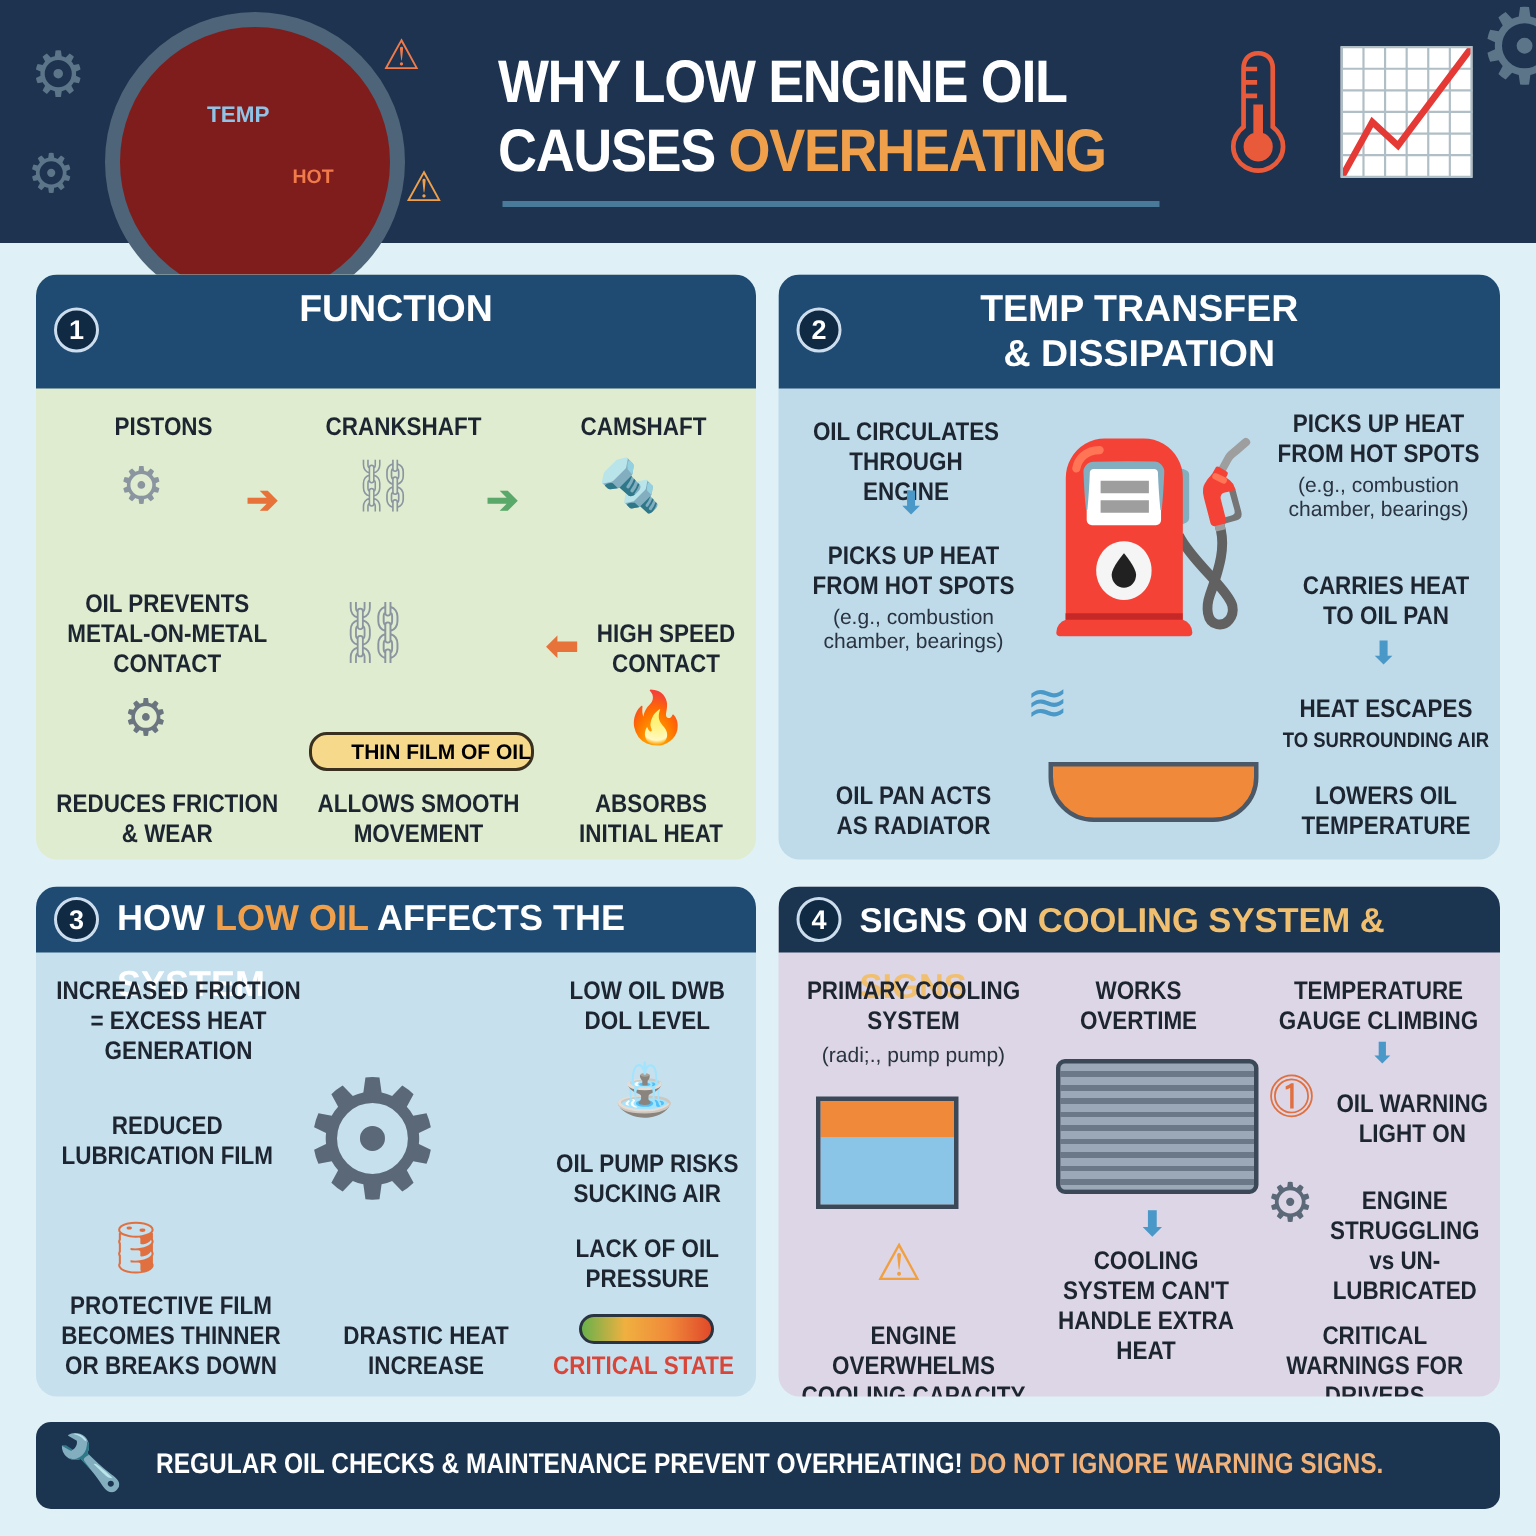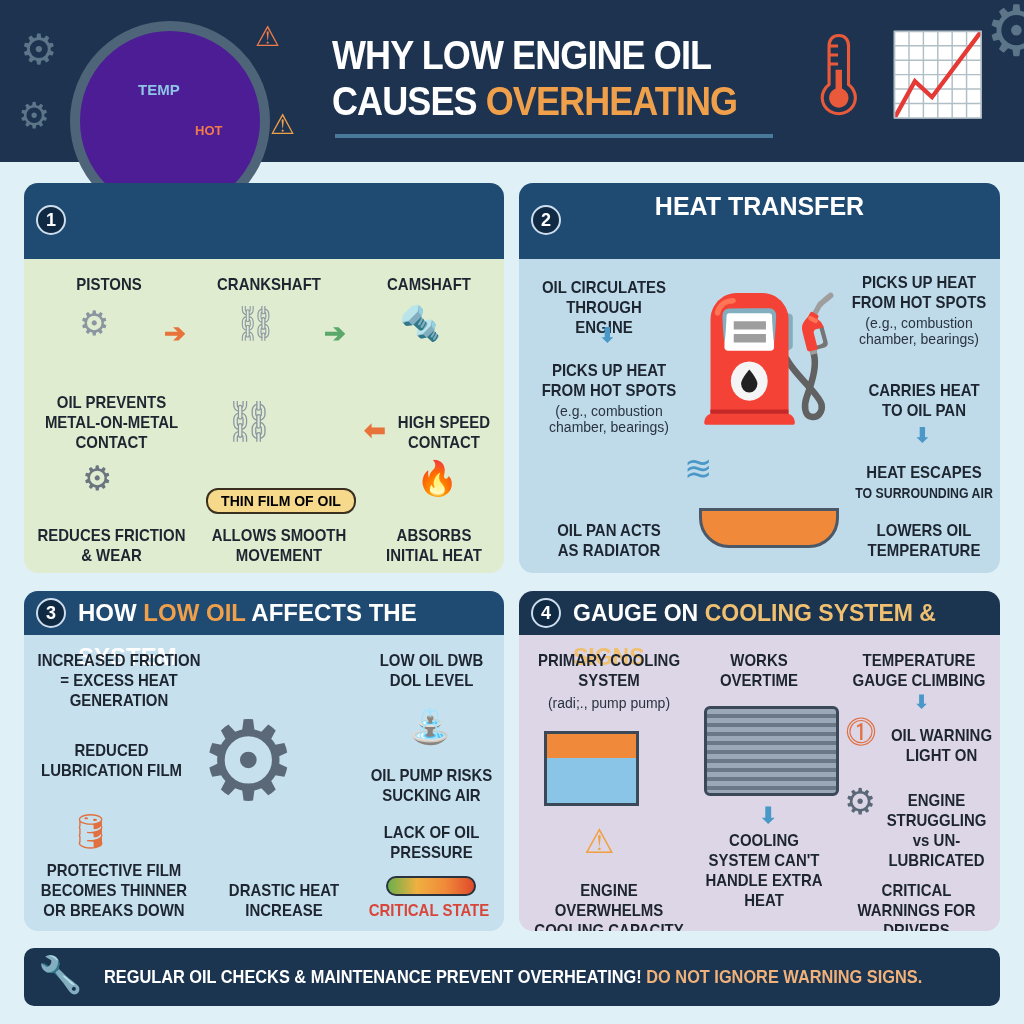--- a/index.html
+++ b/index.html
@@ -1,21 +1,21 @@
 <!DOCTYPE html>
 <html><head>
 <meta charset="utf-8">
 <style>
 *{box-sizing:border-box;margin:0;padding:0}
 body{width:1024px;height:1024px;background:#dff1f6;font-family:"Liberation Sans",sans-serif;position:relative;overflow:hidden}
 .hdr{position:absolute;left:0;top:0;width:1024px;height:162px;background:#1d3350}
 .hdr-title{position:absolute;left:332px;top:32px;color:#fff;font-weight:bold;font-size:40px;line-height:46px;letter-spacing:-1px;transform:scaleX(0.9);transform-origin:left}
 .hdr-title .acc{color:#f0a04b}
 .hdr-line{position:absolute;left:335px;top:134px;width:438px;height:4px;background:#4a7a9a}
-.gauge{position:absolute;left:70px;top:21px;width:200px;height:200px;border-radius:50%;border:10px solid #4e6478;background:#4c1d95}
+.gauge{position:absolute;left:70px;top:8px;width:200px;height:200px;border-radius:50%;border:10px solid #4e6478;background:#7f1d1d}
 .gauge-lbl{position:absolute;color:#8fc4e6;font-weight:bold;font-size:15px}
 .panel{position:absolute;border-radius:14px;overflow:hidden}
 .ph{position:absolute;left:0;top:0;right:0;background:#1f4a72;color:#fff;font-weight:bold;text-align:center}
 .num{position:absolute;width:30px;height:30px;border-radius:50%;border:2px solid #cde;background:#102a44;color:#fff;font-size:18px;line-height:26px;text-align:center}
 .t{position:absolute;font-weight:bold;color:#1d2530;font-size:17px;line-height:20px;text-align:center;transform:scaleX(0.88)}
 .s{position:absolute;color:#2a3340;font-size:14px;line-height:16px;text-align:center}
 .arrow{position:absolute;font-size:26px;font-weight:bold}
 .icon{position:absolute;font-size:34px;text-align:center}
 .footer{position:absolute;left:24px;top:948px;width:976px;height:58px;background:#1b3450;border-radius:10px}
 .footer-txt{position:absolute;left:80px;top:18px;color:#fff;font-weight:bold;font-size:19px;white-space:nowrap;transform:scaleX(0.86);transform-origin:left}
@@ -39,45 +39,47 @@
   </div>
   <div class="hdr-line"></div>
   <span style="position:absolute;left:788px;top:30px;color:#e85a3a;font-size:80px;line-height:90px">🌡</span>
   <span style="position:absolute;left:888px;top:30px;color:#6ab04c;font-size:80px;line-height:90px">📈</span>
   <span style="position:absolute;left:985px;top:-10px;color:#5d7588;font-size:70px">⚙</span>
 </div>
 
 <div class="panel" style="left:24px;top:183px;width:480px;height:390px;background:#dfecd0">
   <div class="ph" style="height:76px;padding-top:8px;font-size:25px;line-height:30px">
     <div class="num" style="left:12px;top:22px">1</div>
+    <div>FUNCTION</div>
   </div>
   <div class="t" style="left:30px;top:92px;width:110px">PISTONS</div>
   <div class="t" style="left:175px;top:92px;width:140px">CRANKSHAFT</div>
   <div class="t" style="left:340px;top:92px;width:130px">CAMSHAFT</div>
   <span class="icon" style="left:55px;top:120px;color:#8a95a0">⚙</span>
   <span class="arrow" style="left:140px;top:135px;color:#e8733a">➔</span>
   <span class="icon" style="left:210px;top:120px;color:#8a95a0">⛓</span>
   <span class="arrow" style="left:300px;top:135px;color:#5aa86a">➔</span>
   <span class="icon" style="left:375px;top:120px;color:#8a95a0">🔩</span>
   <div class="t" style="left:0px;top:210px;width:175px">OIL PREVENTS METAL-ON-METAL CONTACT</div>
   <span class="icon" style="left:200px;top:215px;color:#8a95a0;font-size:40px">⛓</span>
   <span class="arrow" style="left:340px;top:232px;color:#e8733a">⬅</span>
   <div class="t" style="left:360px;top:230px;width:120px">HIGH SPEED CONTACT</div>
   <span class="icon" style="left:58px;top:275px;color:#6a7580">⚙</span>
-  <div style="position:absolute;left:182px;top:305px;width:150px;height:26px;border:2px solid #3a3020;border-radius:12px;background:#f6d98a;font-weight:bold;font-size:14px;line-height:22px;text-align:center">THIN FILM OF OIL</div>
+  <div style="position:absolute;left:182px;top:305px;width:150px;height:26px;border:2px solid #3a3020;border-radius:12px;background:#f6d98a;font-weight:bold;font-size:14px;line-height:22px;text-align:right">THIN FILM OF OIL</div>
   <span class="icon" style="left:392px;top:275px;color:#e85a2a">🔥</span>
   <div class="t" style="left:0px;top:343px;width:175px">REDUCES FRICTION &amp; WEAR</div>
   <div class="t" style="left:170px;top:343px;width:170px">ALLOWS SMOOTH MOVEMENT</div>
   <div class="t" style="left:345px;top:343px;width:130px">ABSORBS INITIAL HEAT</div>
 </div>
 
 <div class="panel" style="left:519px;top:183px;width:481px;height:390px;background:#bfdbea">
   <div class="ph" style="height:76px;padding-top:8px;font-size:25px;line-height:30px">
     <div class="num" style="left:12px;top:22px">2</div>
-    <div>HEAT TRANSFER</div>
+    <div>TEMP TRANSFER</div>
+    <div>&amp; DISSIPATION</div>
   </div>
   <div class="t" style="left:10px;top:95px;width:150px">OIL CIRCULATES THROUGH ENGINE</div>
   <span class="arrow" style="left:80px;top:140px;color:#4a98c8;font-size:20px">⬇</span>
   <div class="t" style="left:10px;top:178px;width:160px">PICKS UP HEAT FROM HOT SPOTS</div>
   <div class="s" style="left:15px;top:220px;width:150px">(e.g., combustion chamber, bearings)</div>
   <span class="icon" style="left:175px;top:110px;color:#5a6878;font-size:120px;line-height:130px">⛽</span>
   <div class="t" style="left:320px;top:90px;width:160px">PICKS UP HEAT FROM HOT SPOTS</div>
   <div class="s" style="left:325px;top:132px;width:150px">(e.g., combustion chamber, bearings)</div>
   <div class="t" style="left:335px;top:198px;width:140px">CARRIES HEAT TO OIL PAN</div>
   <span class="arrow" style="left:395px;top:240px;color:#4a98c8;font-size:20px">⬇</span>
@@ -104,21 +106,21 @@
   <div class="t" style="left:345px;top:232px;width:125px">LACK OF OIL PRESSURE</div>
   <div style="position:absolute;left:362px;top:285px;width:90px;height:20px;border:2px solid #2a3340;border-radius:10px;background:linear-gradient(90deg,#6ab04c,#f0b040,#f08a3a,#e04a2a)"></div>
   <div class="t" style="left:0px;top:270px;width:180px">PROTECTIVE FILM BECOMES THINNER OR BREAKS DOWN</div>
   <div class="t" style="left:195px;top:290px;width:130px">DRASTIC HEAT INCREASE</div>
   <div class="t" style="left:335px;top:310px;width:140px;color:#d8463a">CRITICAL STATE</div>
 </div>
 
 <div class="panel" style="left:519px;top:591px;width:481px;height:340px;background:#ddd6e6">
   <div class="ph" style="height:44px;font-size:23px;line-height:44px;text-align:left;padding-left:54px;background:#1b3450">
     <div class="num" style="left:12px;top:7px">4</div>
-    <span>GAUGE ON </span><span style="color:#f0c070">COOLING SYSTEM &amp; SIGNS</span>
+    <span>SIGNS ON </span><span style="color:#f0c070">COOLING SYSTEM &amp; SIGNS</span>
   </div>
   <div class="t" style="left:5px;top:60px;width:170px">PRIMARY COOLING SYSTEM</div>
   <div class="s" style="left:15px;top:104px;width:150px">(radi;., pump pump)</div>
   <div class="t" style="left:185px;top:60px;width:110px">WORKS OVERTIME</div>
   <div class="t" style="left:320px;top:60px;width:160px">TEMPERATURE GAUGE CLIMBING</div>
   <div style="position:absolute;left:25px;top:140px;width:95px;height:75px;background:linear-gradient(#f08a3a 35%,#8ac4e6 35%);border:3px solid #3a4858"></div>
   <div style="position:absolute;left:185px;top:115px;width:135px;height:90px;background:repeating-linear-gradient(#9aa8b8 0 5px,#6a7888 5px 9px);border:3px solid #3a4858;border-radius:6px"></div>
   <span class="arrow" style="left:240px;top:212px;color:#4a98c8;font-size:22px">⬇</span>
   <span class="arrow" style="left:395px;top:100px;color:#4a98c8;font-size:18px">⬇</span>
   <span class="icon" style="left:327px;top:125px;color:#e07040;font-size:30px">⓵</span>

